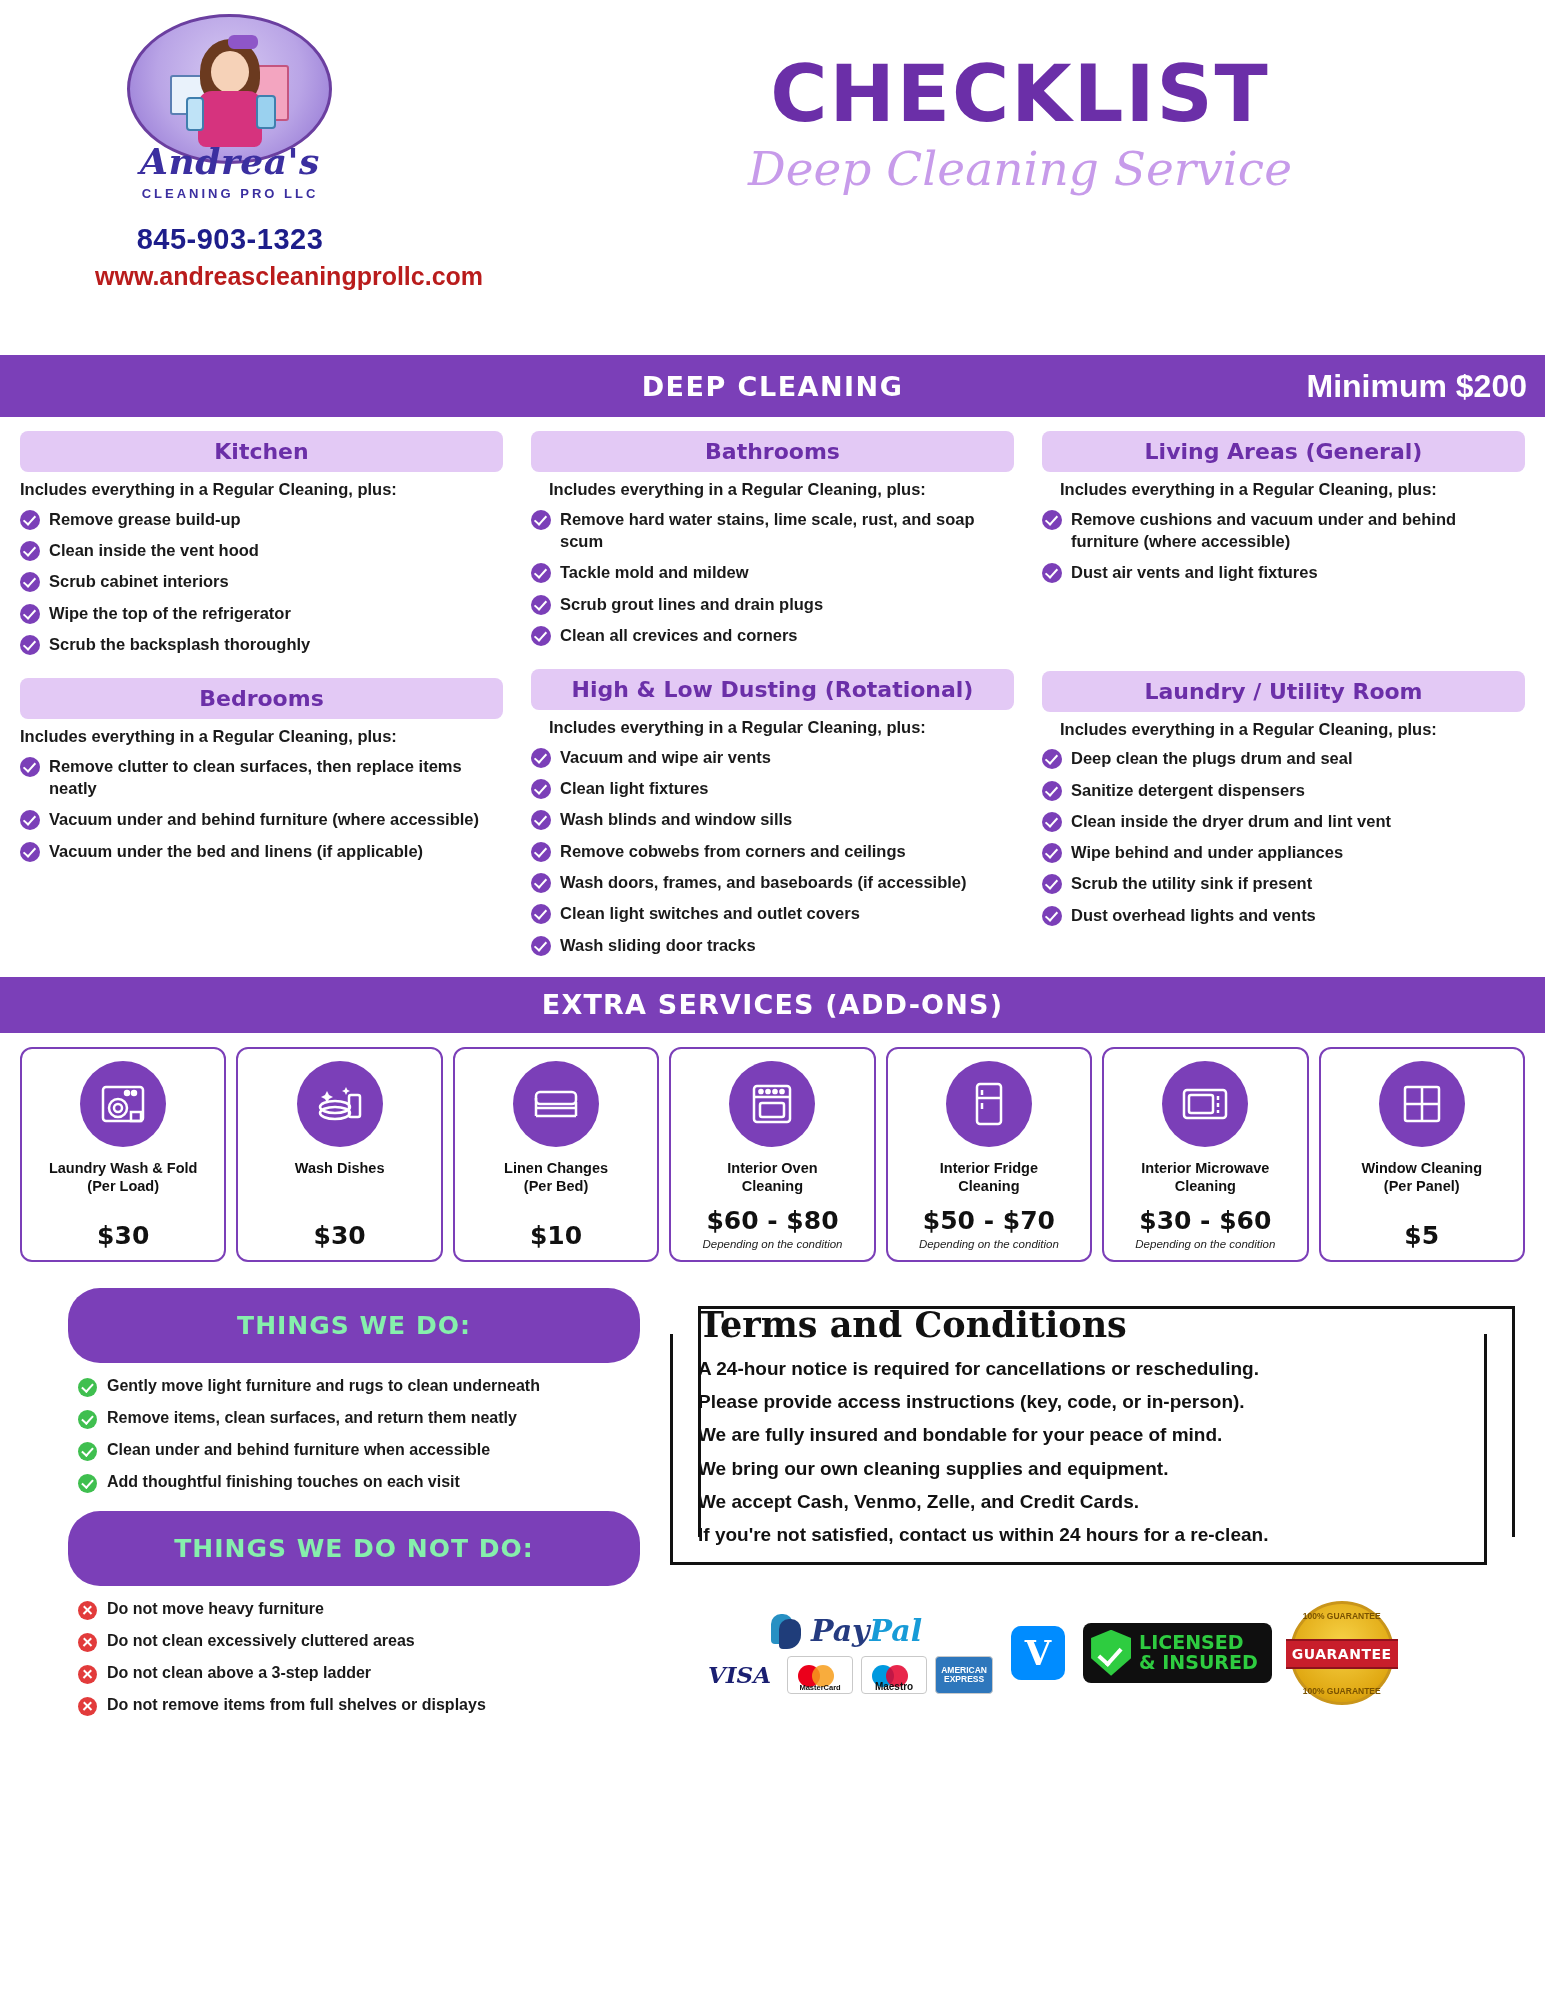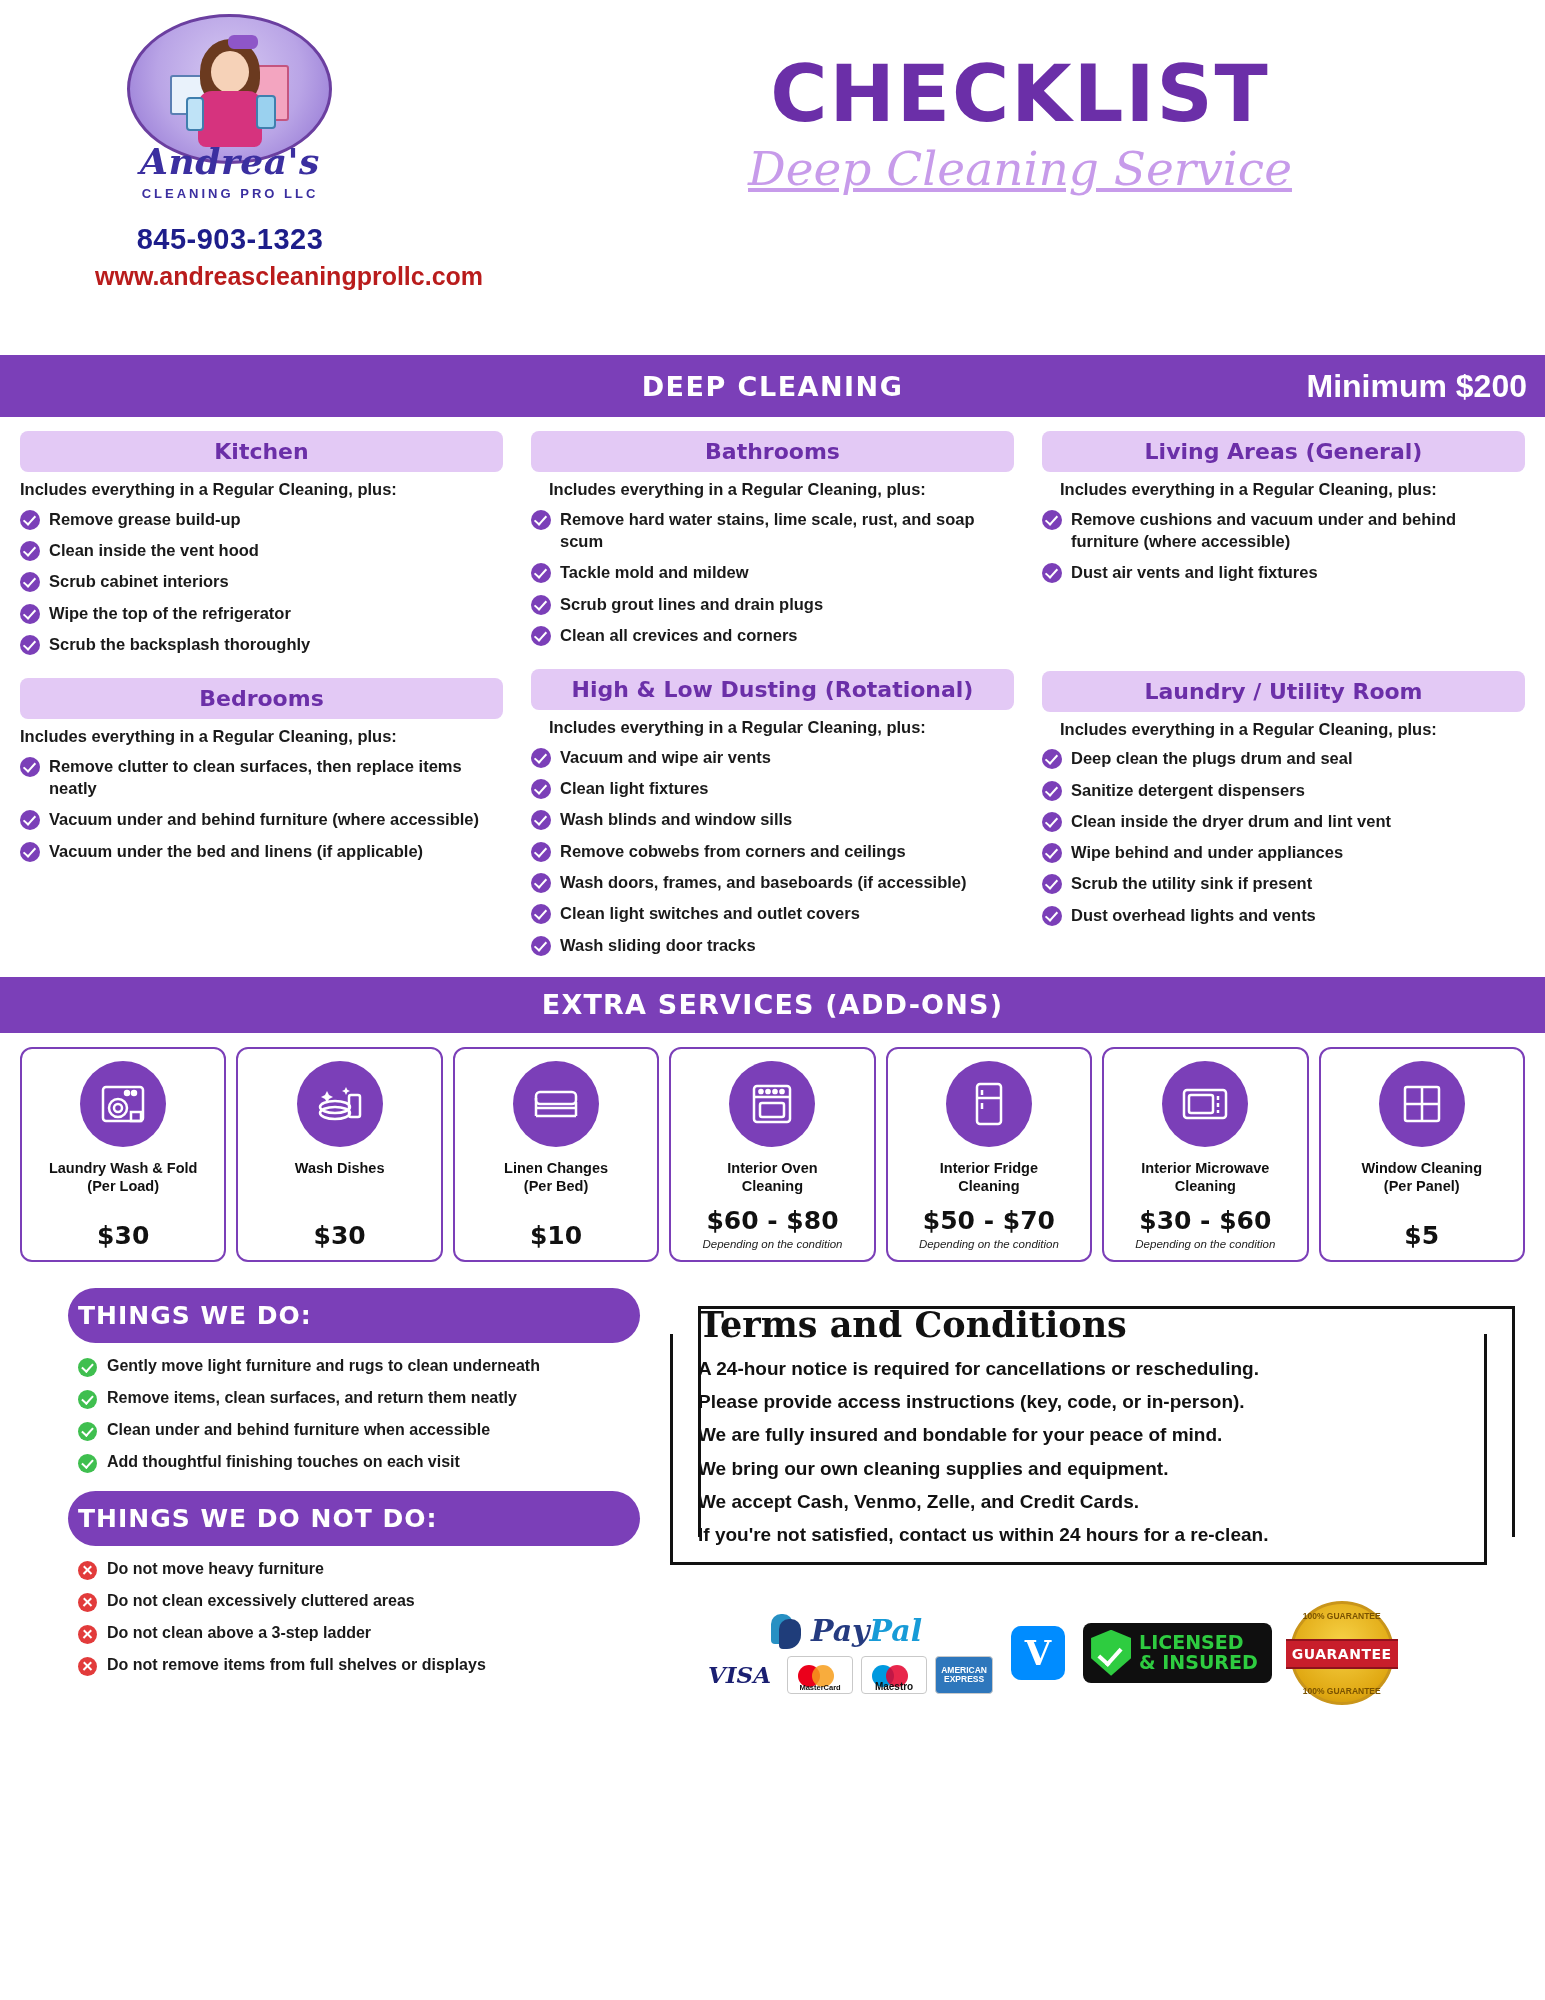--- a/index.html
+++ b/index.html
@@ -63,21 +63,21 @@
   .title-block {
     position:absolute; left:640px; top:55px; width:760px; text-align:center;
   }
   .title-main {
     font-family:"DejaVu Sans", sans-serif;
     font-weight:bold; font-size:78px; color:#6b2fa8; letter-spacing:2px;
     line-height:1.0;
   }
   .title-sub {
     font-family:"DejaVu Serif", serif;
-    font-style:italic; font-size:47px; color:#c79bea; margin-top:8px;text-decoration:underline;
+    font-style:italic; font-size:47px; color:#c79bea; margin-top:8px;
   }
 
   
   .banner {
     background:#7b3fb8; color:#fff; height:62px; display:flex;
     align-items:center; justify-content:center; position:relative;
   }
   .banner-title {
     font-family:"DejaVu Sans", sans-serif;
     font-weight:bold; font-size:27px; letter-spacing:1.5px;
@@ -153,22 +153,22 @@
     font-size:25px; font-weight:bold; color:#111; margin-top:auto;
   }
   .card-note {
     font-size:11.5px; font-style:italic; color:#222; margin-top:3px;
   }
 
   
   .bottom { display:flex; padding:18px 20px 0 20px; gap:20px; }
   .bottom-left { width:620px; padding-left:48px; }
   .pill {
-    background:#7b3fb8; color:#ffffff; border-radius:32px;
-    padding:13px 10px; text-align:left;
+    background:#7b3fb8; color:#86efac; border-radius:32px;
+    padding:23px 10px; text-align:center;
     font-family:"DejaVu Sans", sans-serif;
     font-weight:bold; font-size:25px; letter-spacing:1px;
   }
   ul.checks { list-style:none; margin:14px 0 0 0; padding:0 0 0 10px; }
   ul.checks li {
     display:flex; align-items:flex-start; gap:10px;
     font-size:16px; font-weight:bold; color:#1a1a1a; margin-bottom:12px;
   }
   .gtick {
     flex:0 0 auto; width:19px; height:19px; border-radius:50%;

